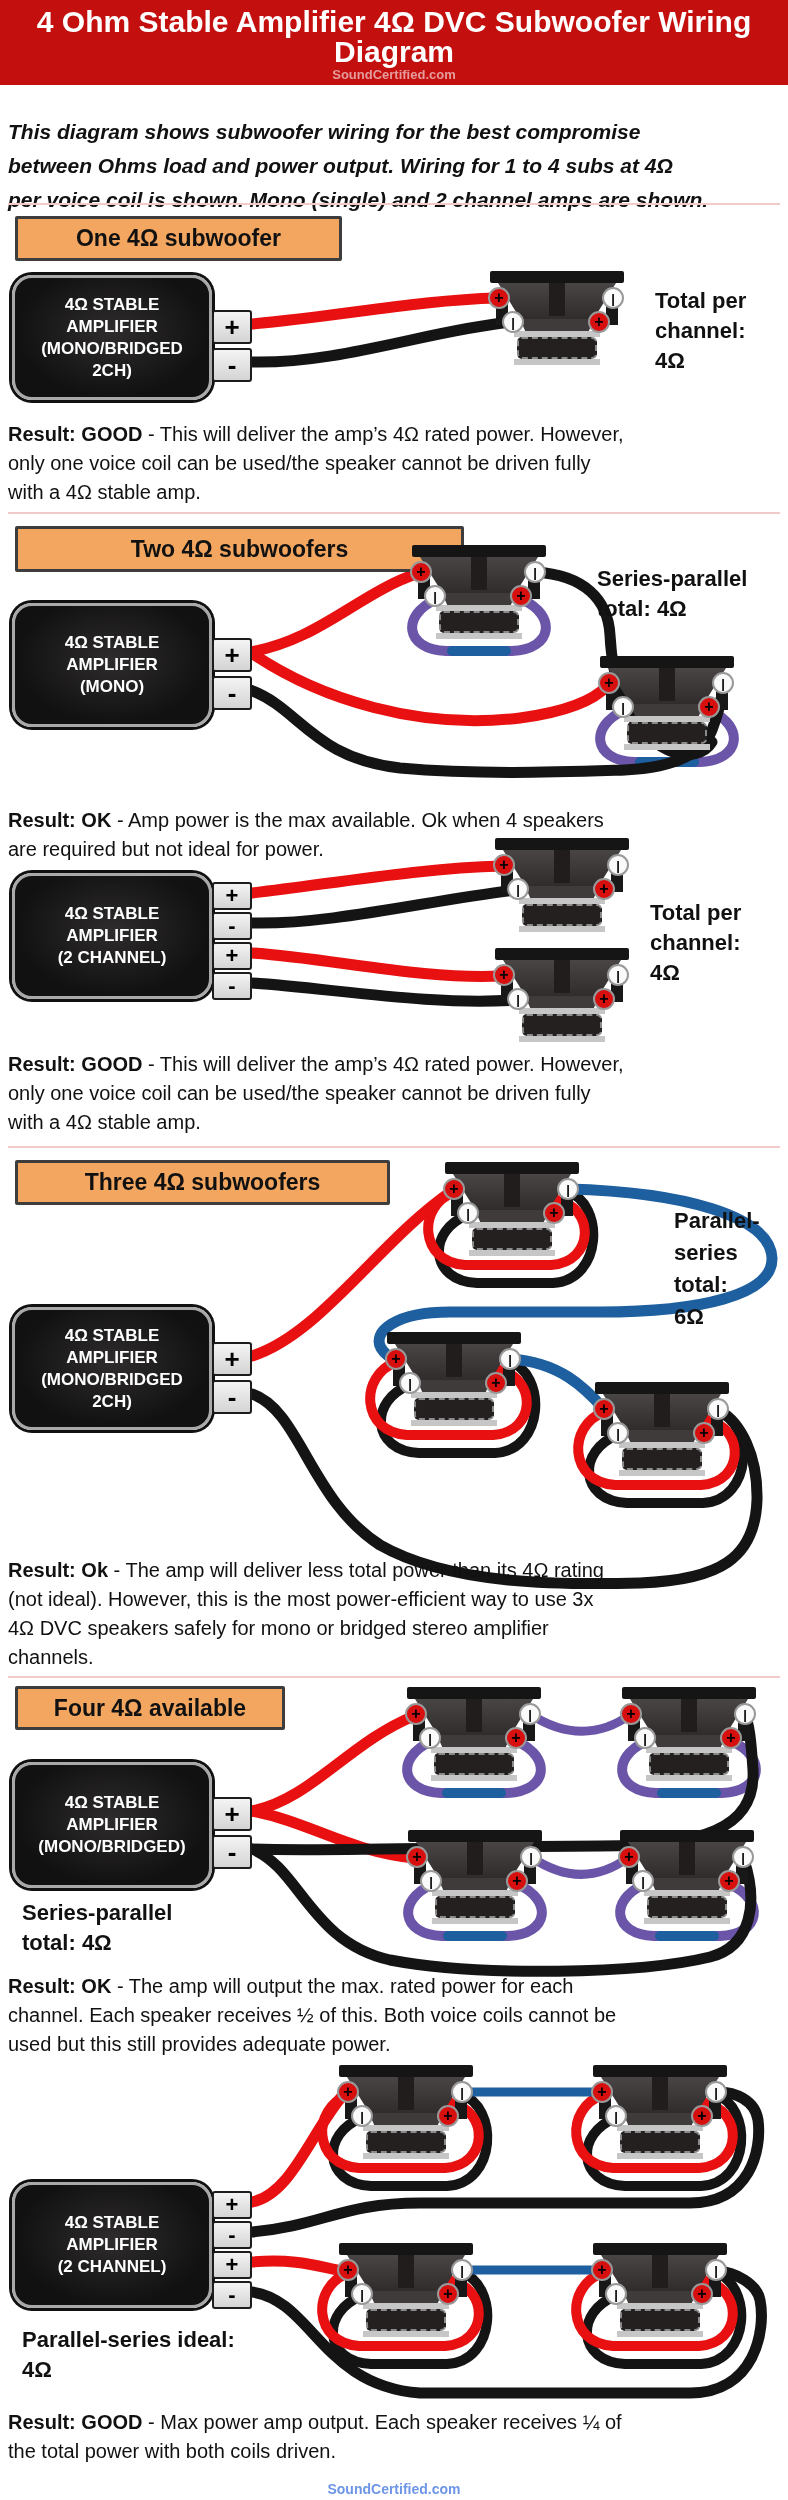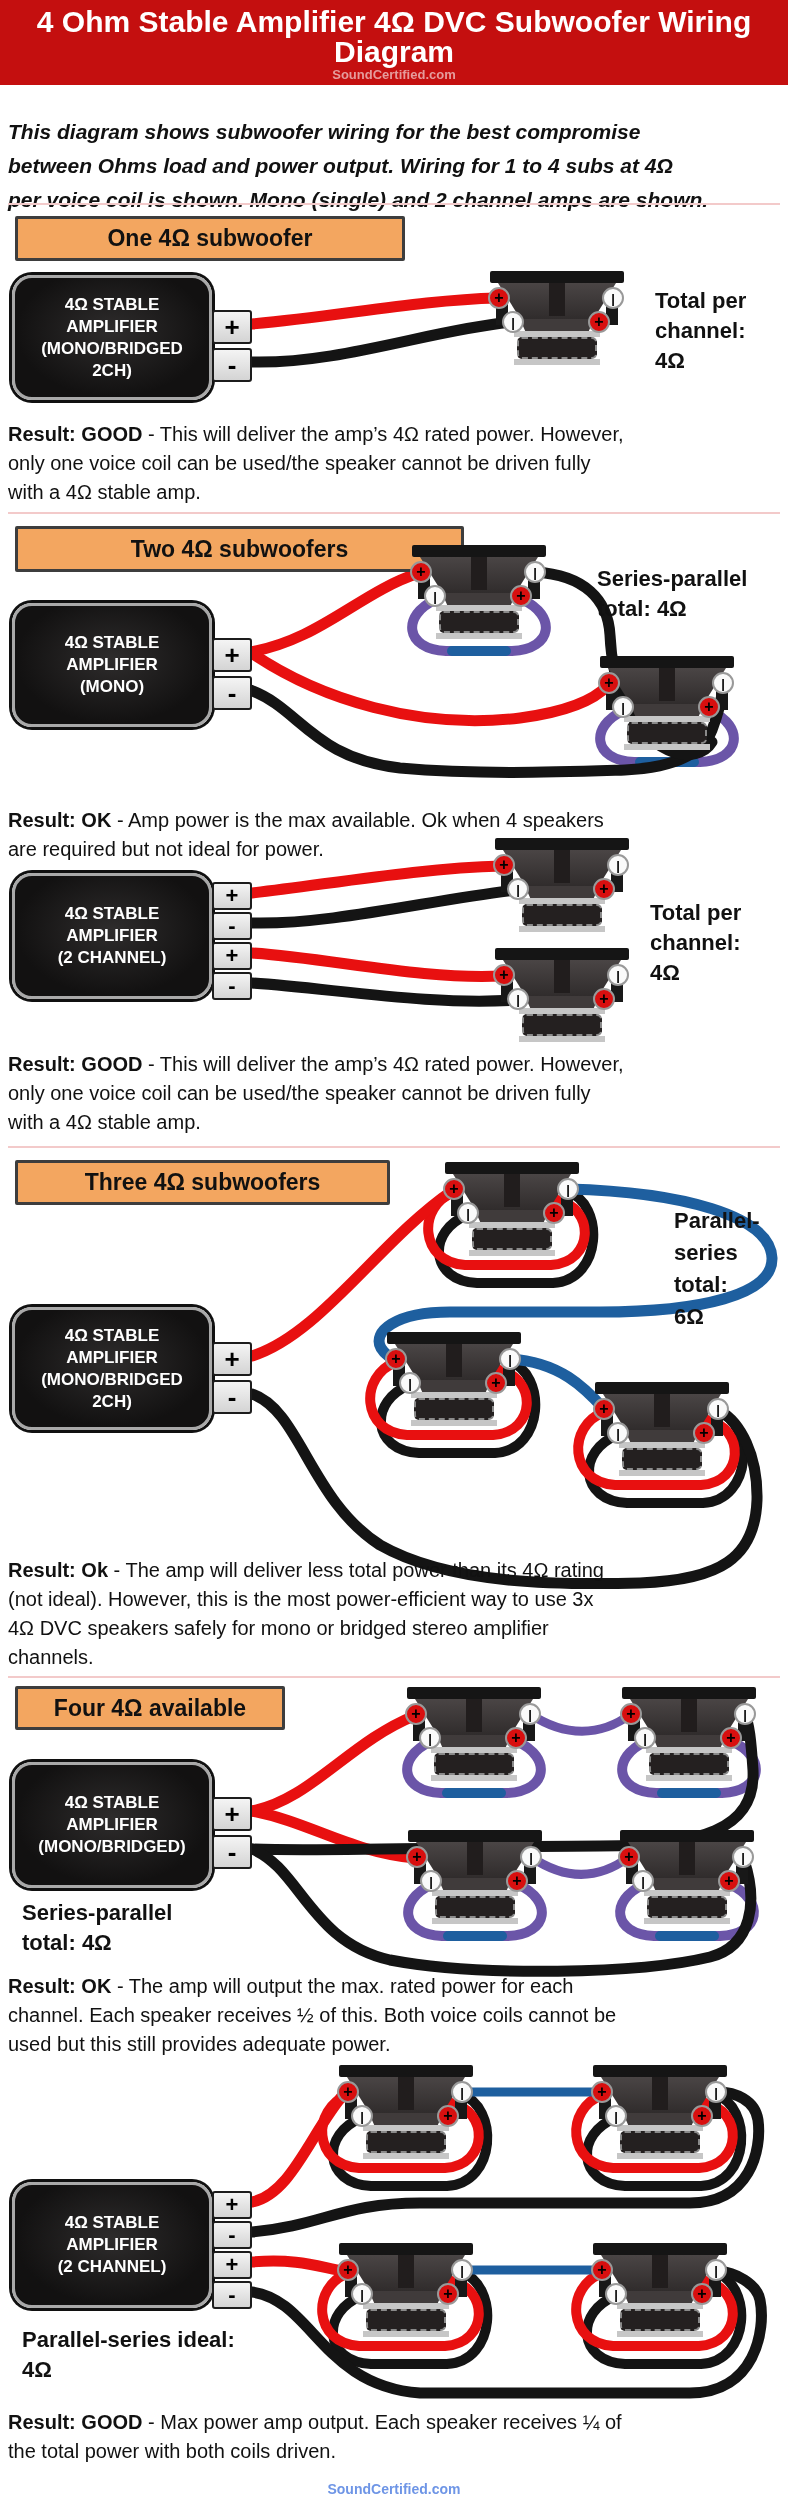--- a/index.html
+++ b/index.html
@@ -126,21 +126,21 @@
 
   <p id="intro" class="pre">This diagram shows subwoofer wiring for the best compromise
 between Ohms load and power output. Wiring for 1 to 4 subs at 4Ω
 per voice coil is shown. Mono (single) and 2 channel amps are shown.</p>
 
   <div class="divider" style="top:203px"></div>
   <div class="divider" style="top:512px"></div>
   <div class="divider" style="top:1146px"></div>
   <div class="divider" style="top:1676px"></div>
 
-  <div class="sec" style="left:15px;top:216px;width:390px;height:45px">One 4Ω subwoofer</div>
+  <div class="sec" style="left:15px;top:216px;width:327px;height:45px">One 4Ω subwoofer</div>
   <div class="sec" style="left:15px;top:526px;width:449px;height:46px">Two 4Ω subwoofers</div>
   <div class="sec" style="left:15px;top:1160px;width:375px;height:45px">Three 4Ω subwoofers</div>
   <div class="sec" style="left:15px;top:1686px;width:270px;height:44px">Four 4Ω available</div>
 
   <div class="total" style="left:655px;top:286px;width:125px">Total per
 channel:
 4Ω</div>
   <div class="total" style="left:597px;top:564px;width:185px">Series-parallel
 total: 4Ω</div>
   <div class="total" style="left:650px;top:898px;width:130px">Total per

